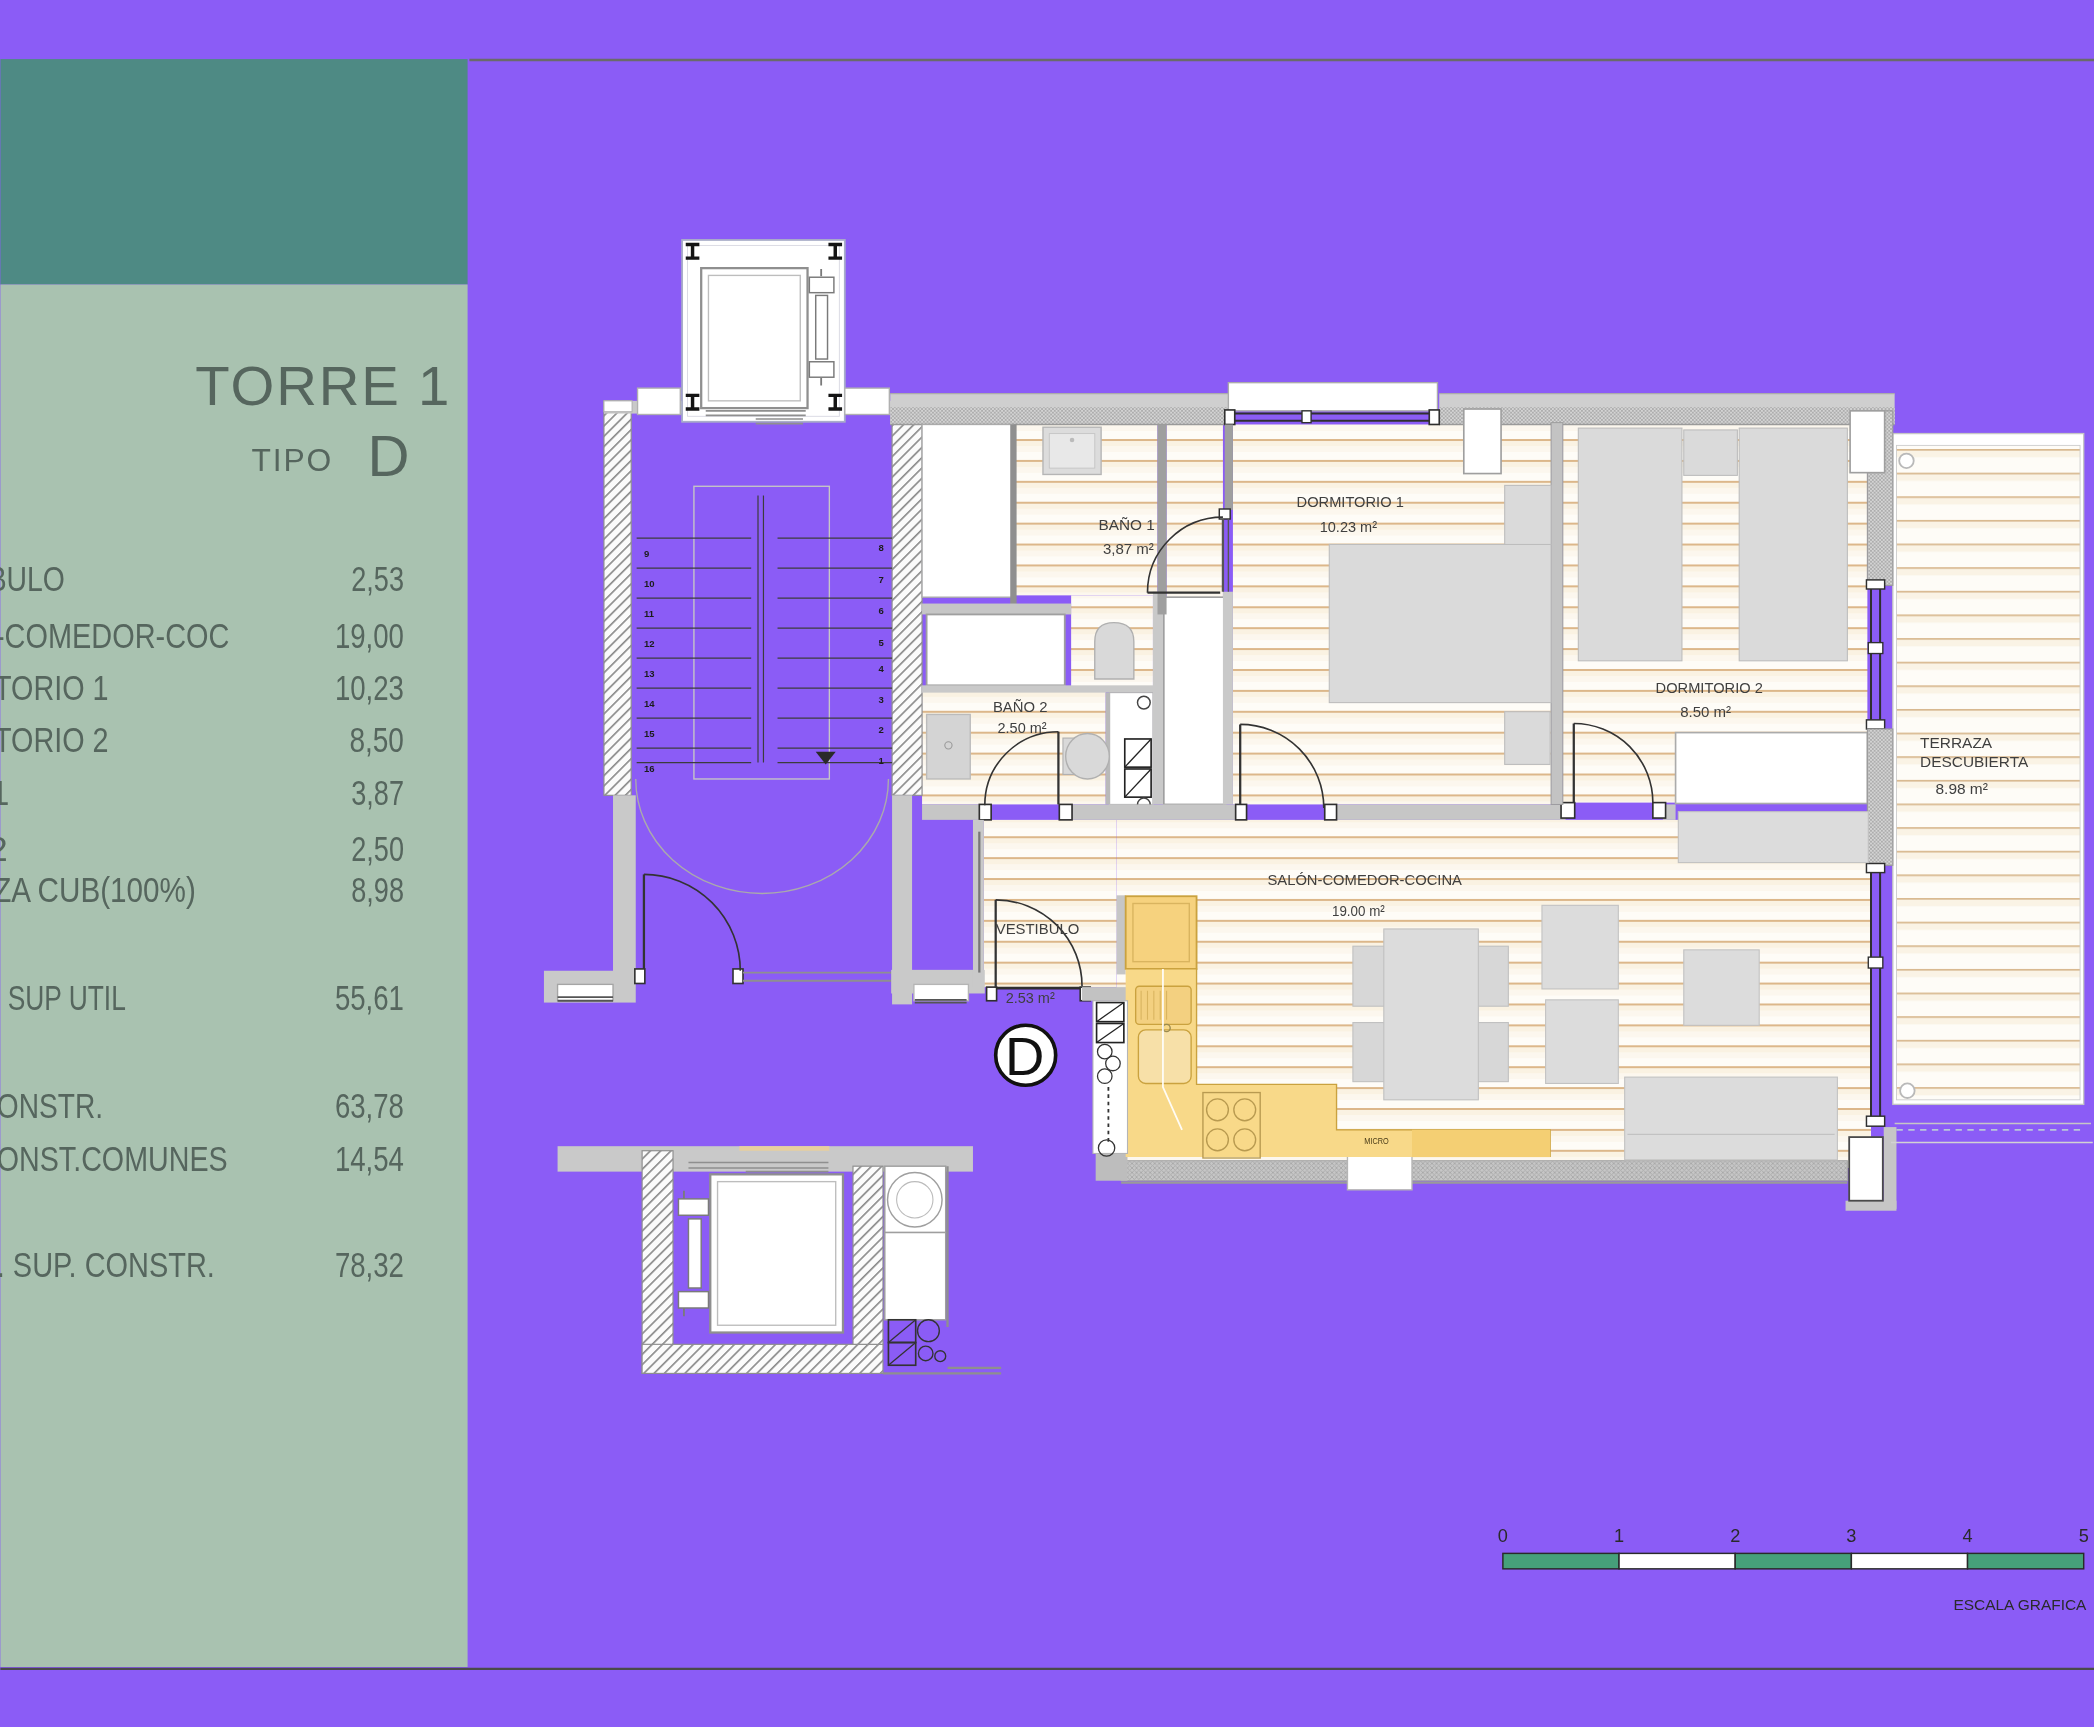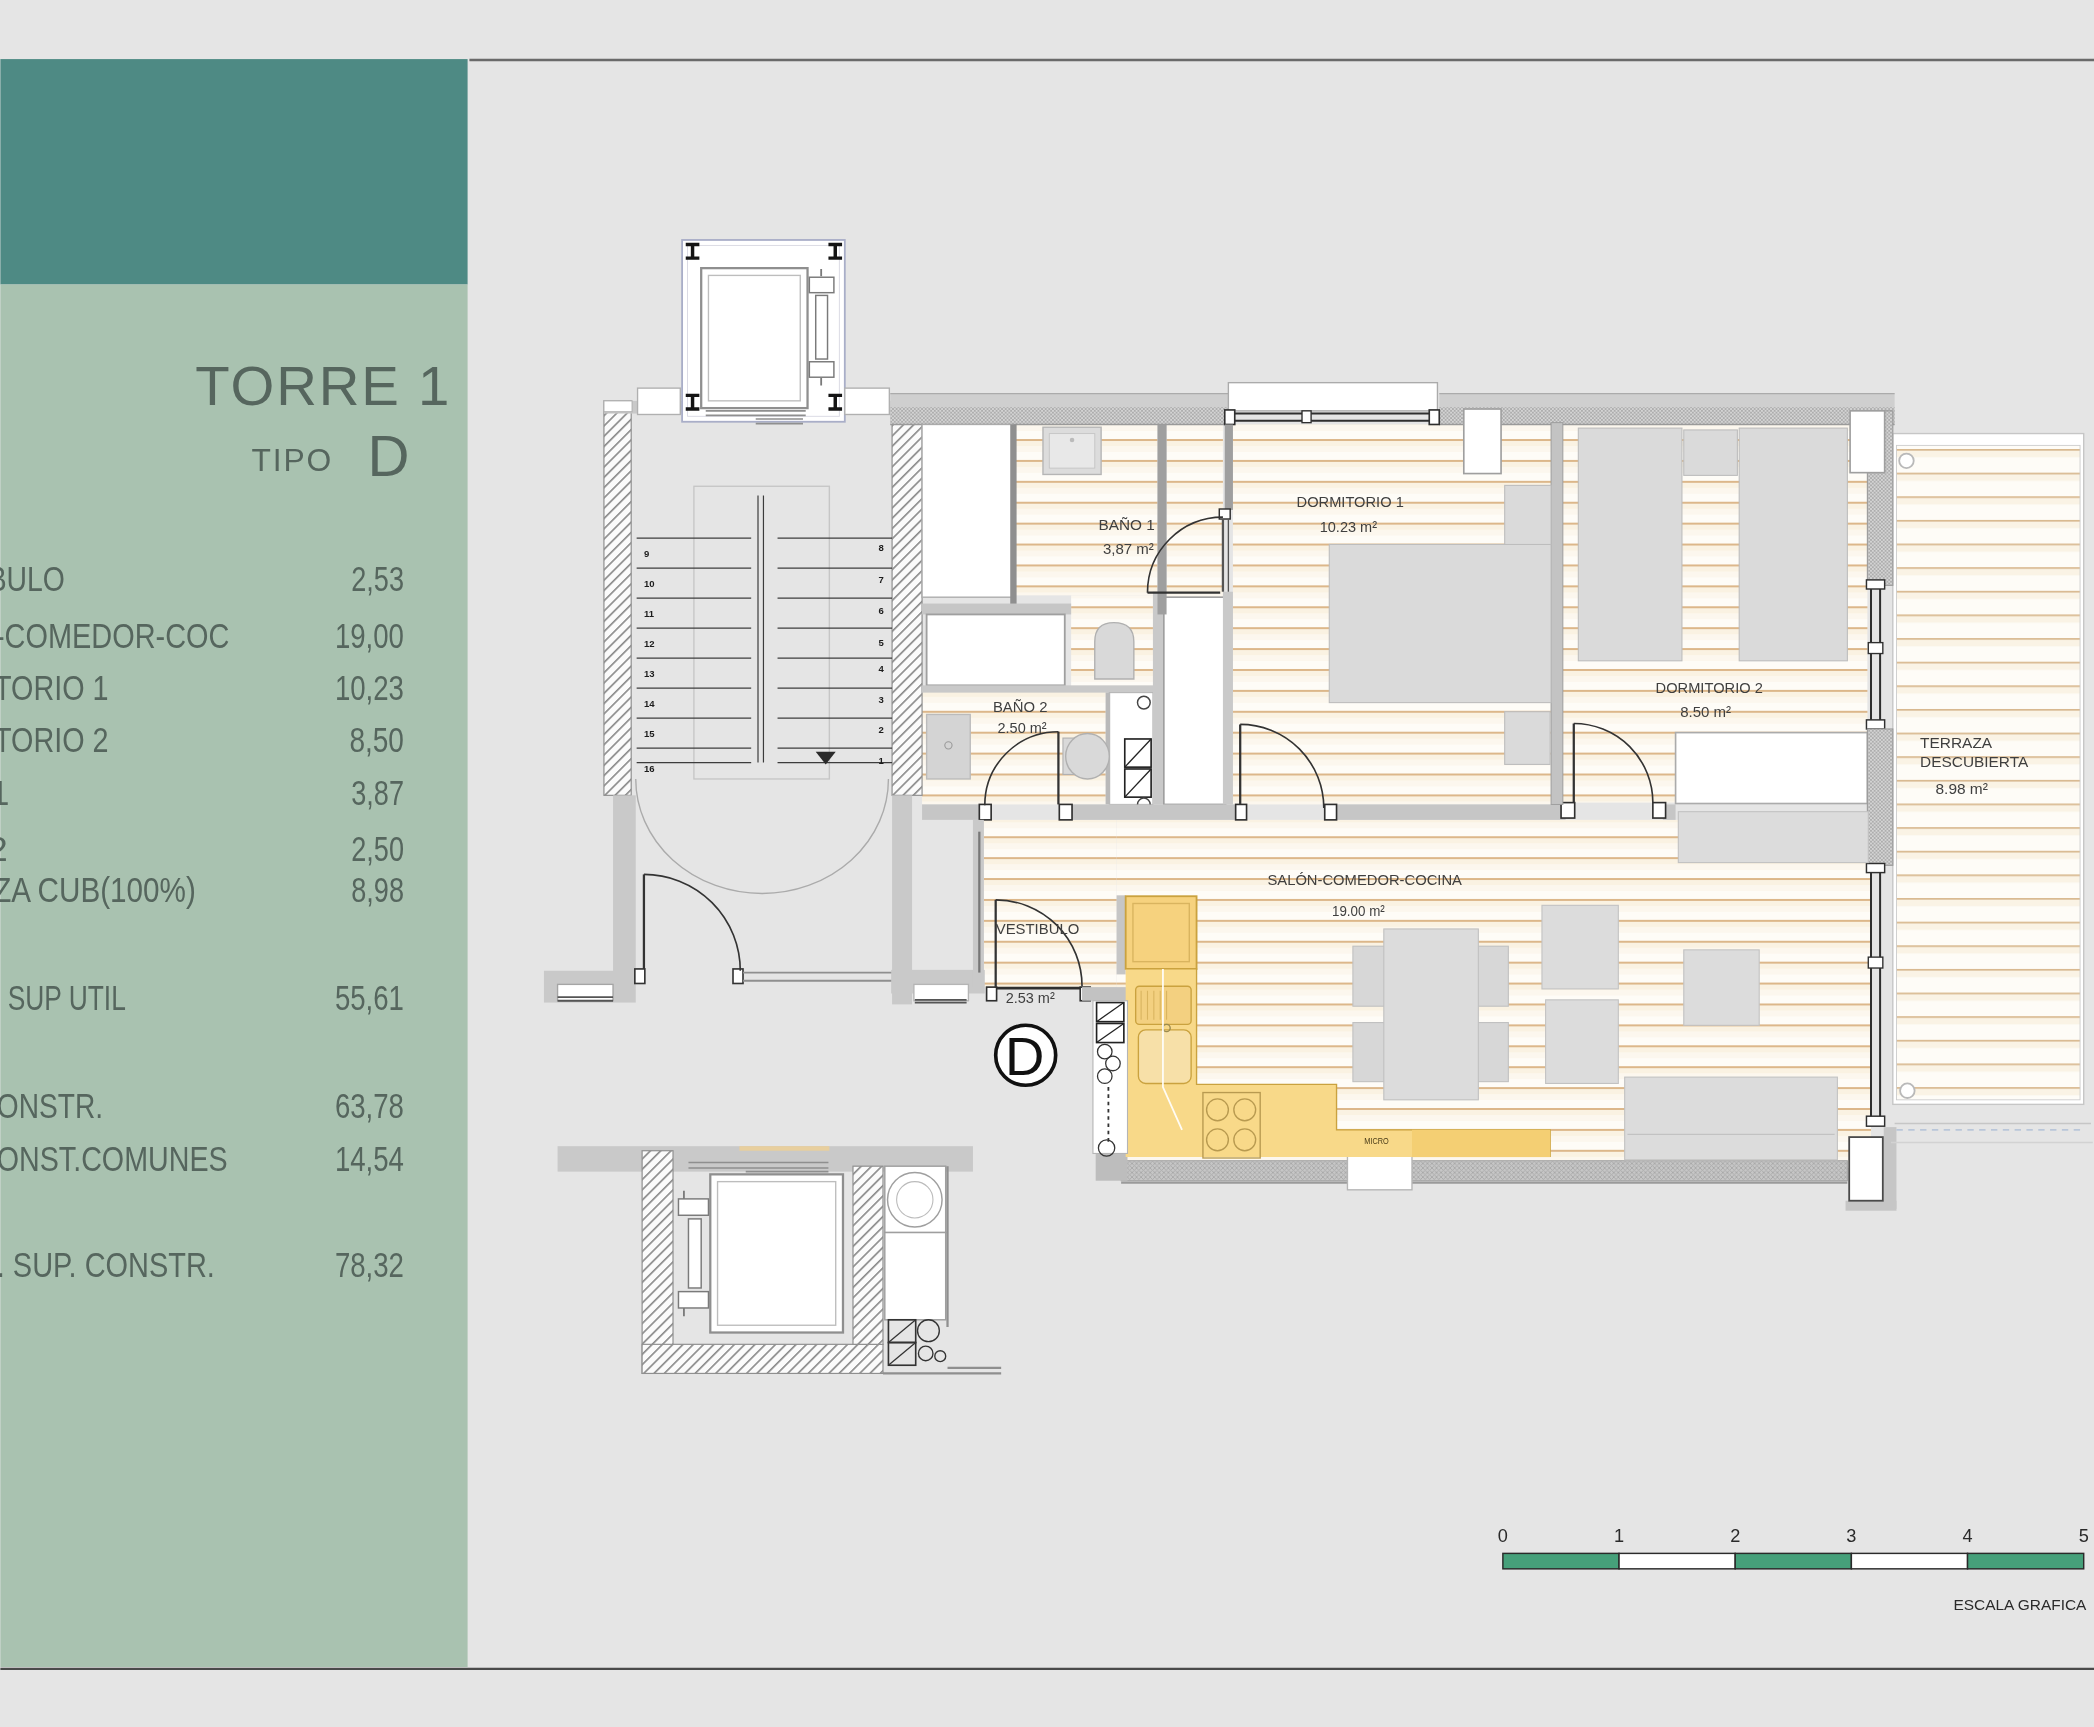--- a/index.html
+++ b/index.html
@@ -1,17 +1,17 @@
 <!DOCTYPE html>
 <html style="font-size:14.5px"><head>
 <meta charset="utf-8">
 <style>
 html,body{margin:0;padding:0;background:#ffffff;}
 *{font-family:"Liberation Sans", sans-serif;}
-#page{position:relative;width:2095px;height:1727px;background:#e5e5e5;overflow:hidden;}
+#page{position:relative;width:2095px;height:1727px;background:#8b5cf6;overflow:hidden;}
 svg{display:block;}
 </style>
 </head>
 <body>
 <div id="page">
 <svg width="2095" height="1727" viewBox="0 0 2304 1900">
 <defs>
 <pattern id="fl23" width="23" height="23" patternUnits="userSpaceOnUse">
   <rect width="23" height="23" fill="#fefcf7"></rect>
   <rect y="0" width="23" height="2.2" fill="#dcb78a"></rect>

